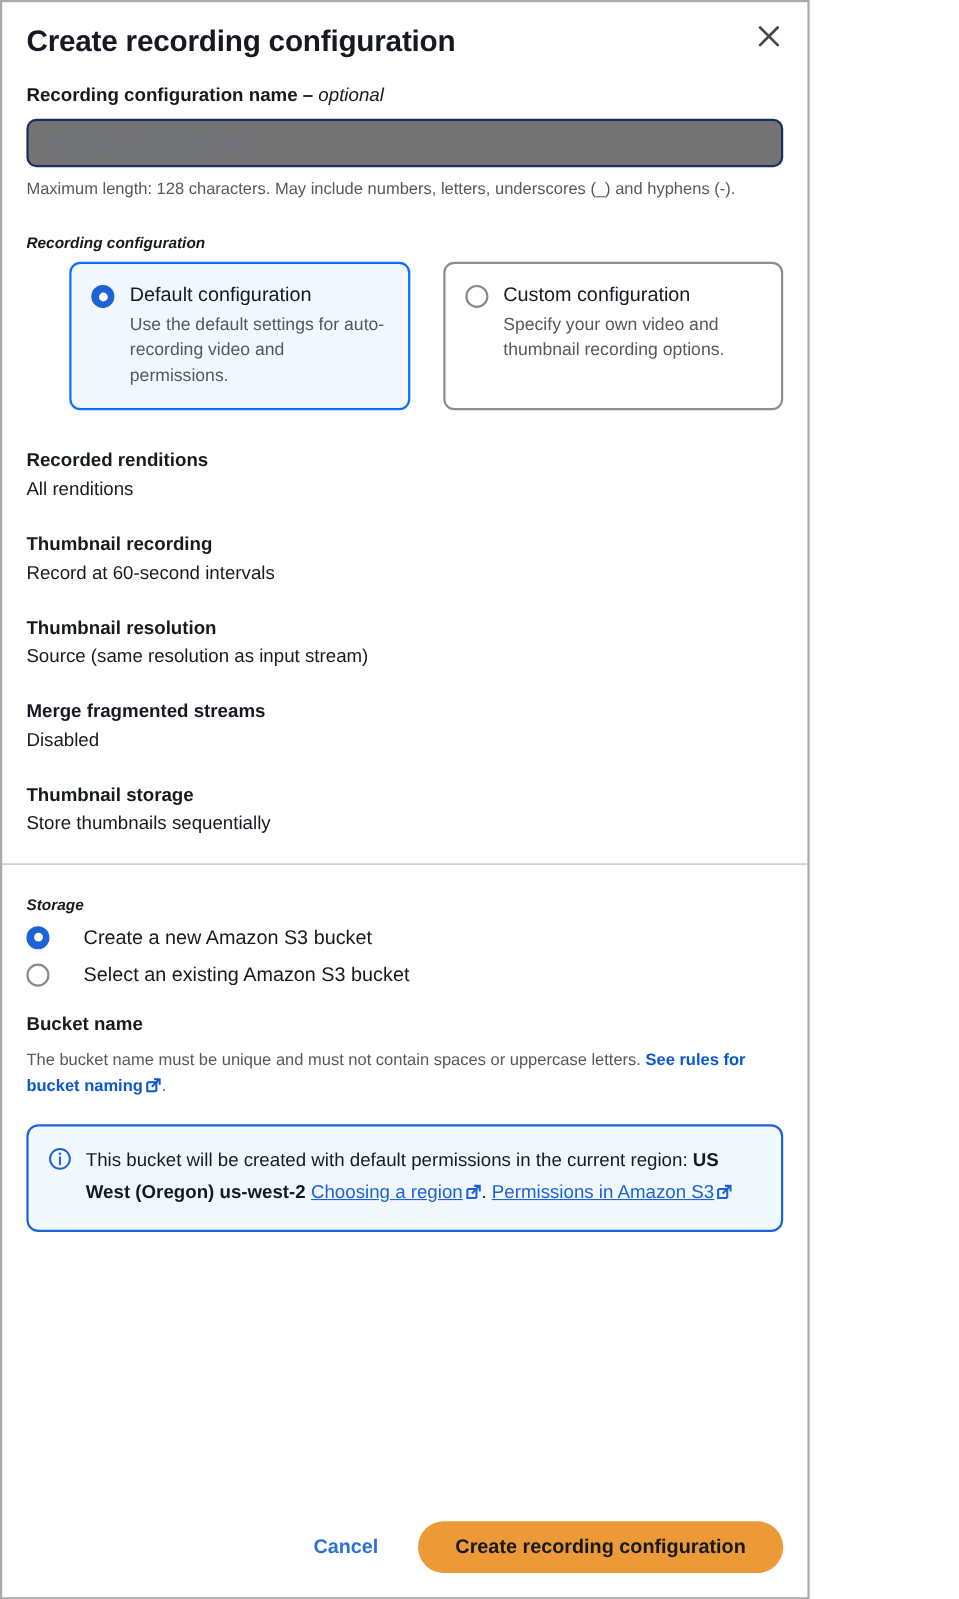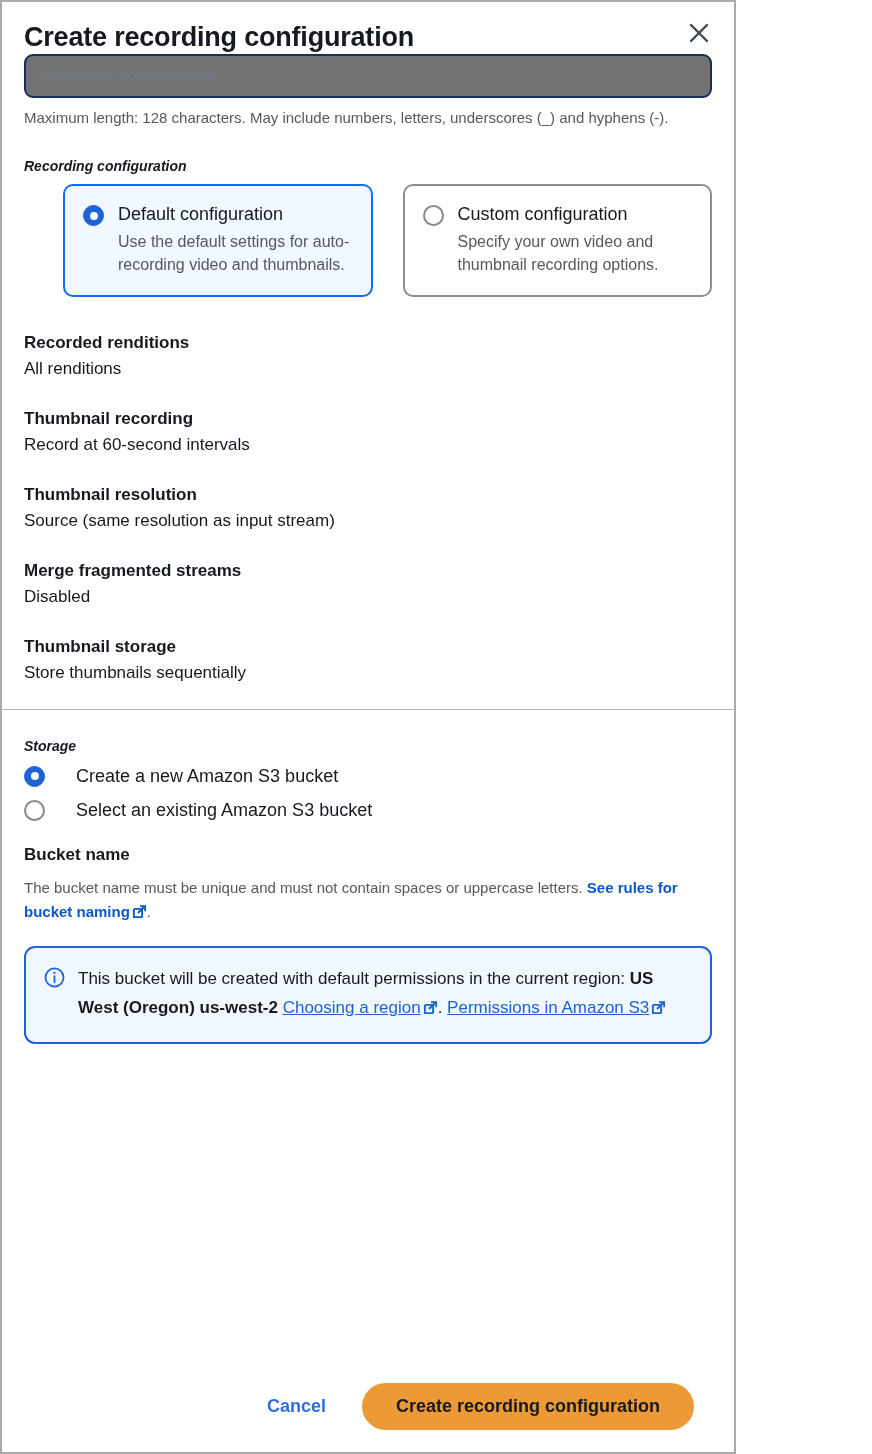--- a/index.html
+++ b/index.html
@@ -235,21 +235,21 @@
   }
   .alert-text b { font-weight: bold; }
   .alert-link {
     color: #1b62d4;
     text-decoration: underline;
     cursor: pointer;
   }
 
   
   .modal-footer {
-    padding: 16px 40px 22px 22px;
+    padding: 16px 22px 22px 22px;
     display: flex;
     align-items: center;
     justify-content: flex-end;
     gap: 22px;
   }
   .btn-cancel {
     background: none;
     border: none;
     color: #2f6fd8;
     font-size: 18px;
@@ -281,31 +281,34 @@
       <span>
         <svg width="24" height="24" viewBox="0 0 24 24" fill="none">
           <path d="M4 4 L20 20 M20 4 L4 20" stroke="#414750" stroke-width="2.4" stroke-linecap="round"></path>
         </svg>
       </span>
     </button>
   </div>
 
   <div class="modal-body">
 
+    <div class="field-label">
+      <span>Recording configuration name – </span><span class="optional">optional</span>
+    </div>
     <input class="text-input focused" type="text" placeholder="recording-configuration-1" style="">
     <div class="hint">Maximum length: 128 characters. May include numbers, letters, underscores (_) and hyphens (-).</div>
 
     <div class="section-label">Recording configuration</div>
     <div class="card-row">
 
       <div class="radio-card selected">
         <span class="radio on"></span>
         <span class="card-text">
           <span class="card-title" style="display:block">Default configuration</span>
-          <span class="card-desc" style="display:block">Use the default settings for auto-recording video and thumbnails.</span>
+          <span class="card-desc" style="display:block">Use the default settings for auto-recording video and permissions.</span>
         </span>
       </div>
 
       <div class="radio-card unselected">
         <span class="radio off"></span>
         <span class="card-text">
           <span class="card-title" style="display:block">Custom configuration</span>
           <span class="card-desc" style="display:block">Specify your own video and thumbnail recording options.</span>
         </span>
       </div>

